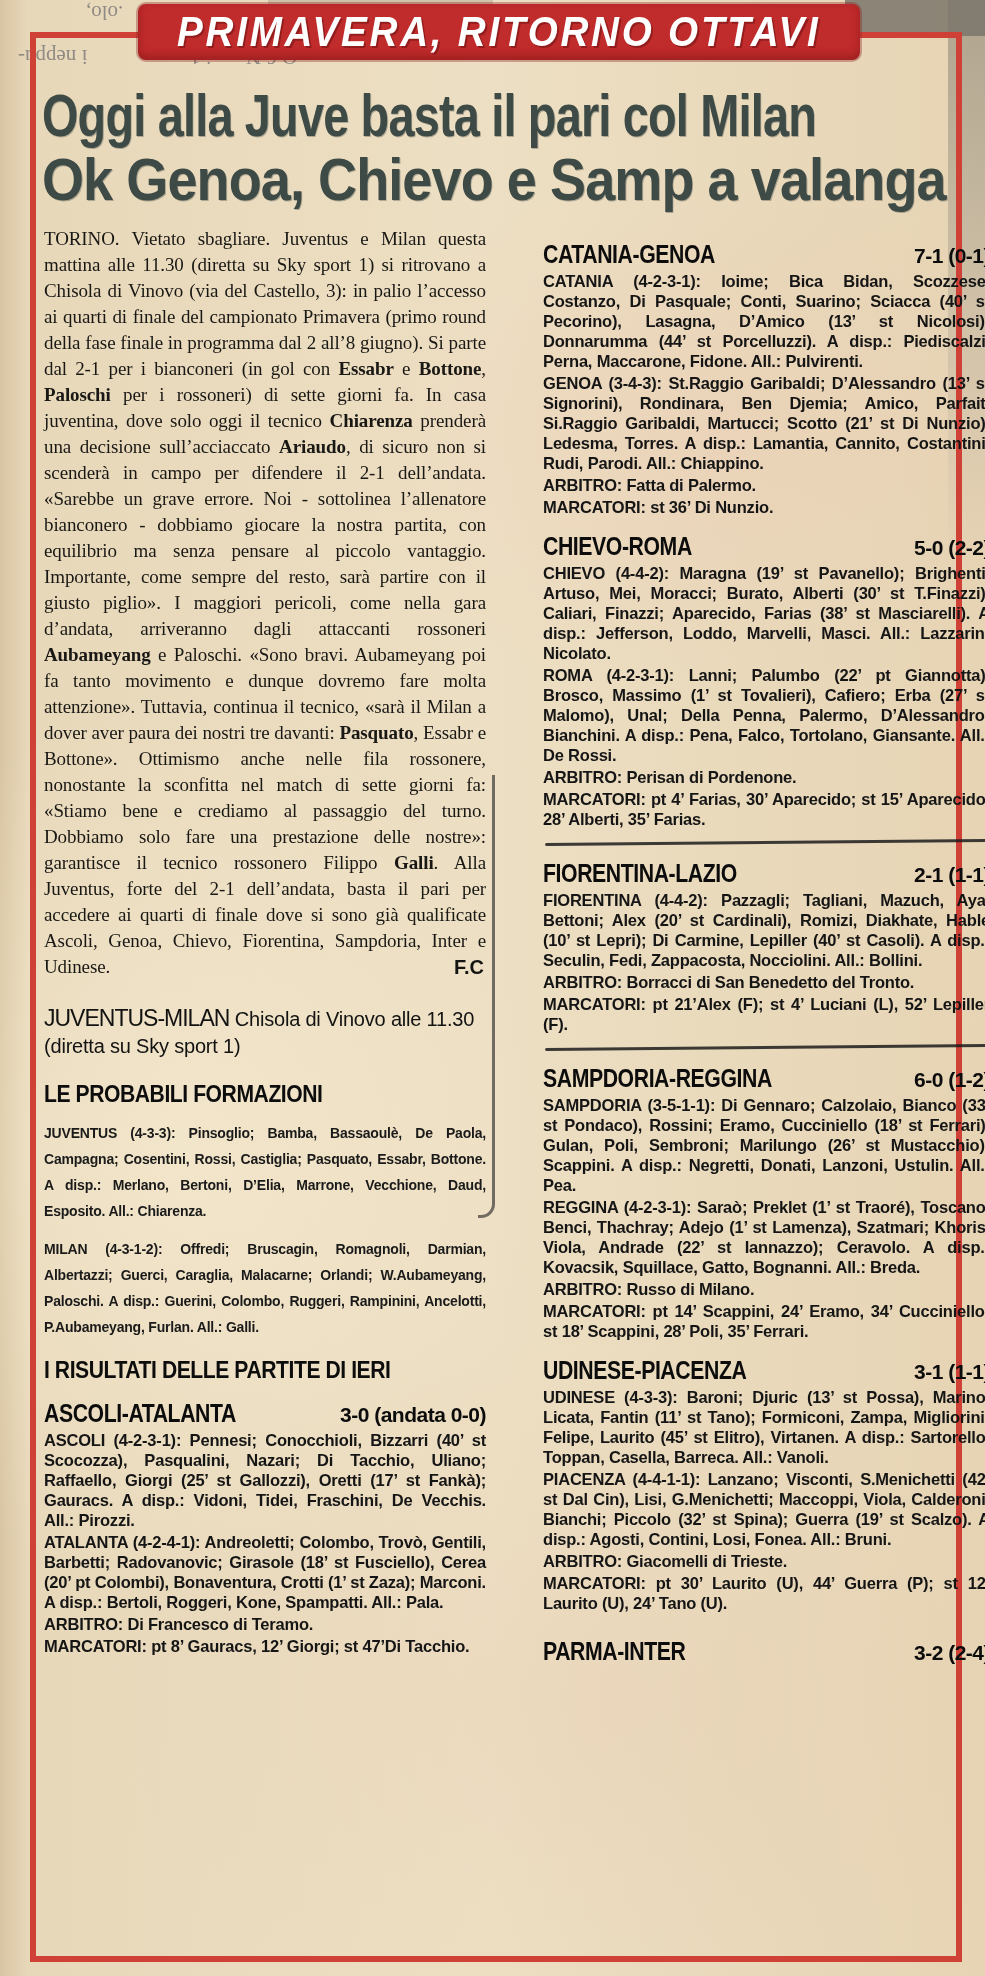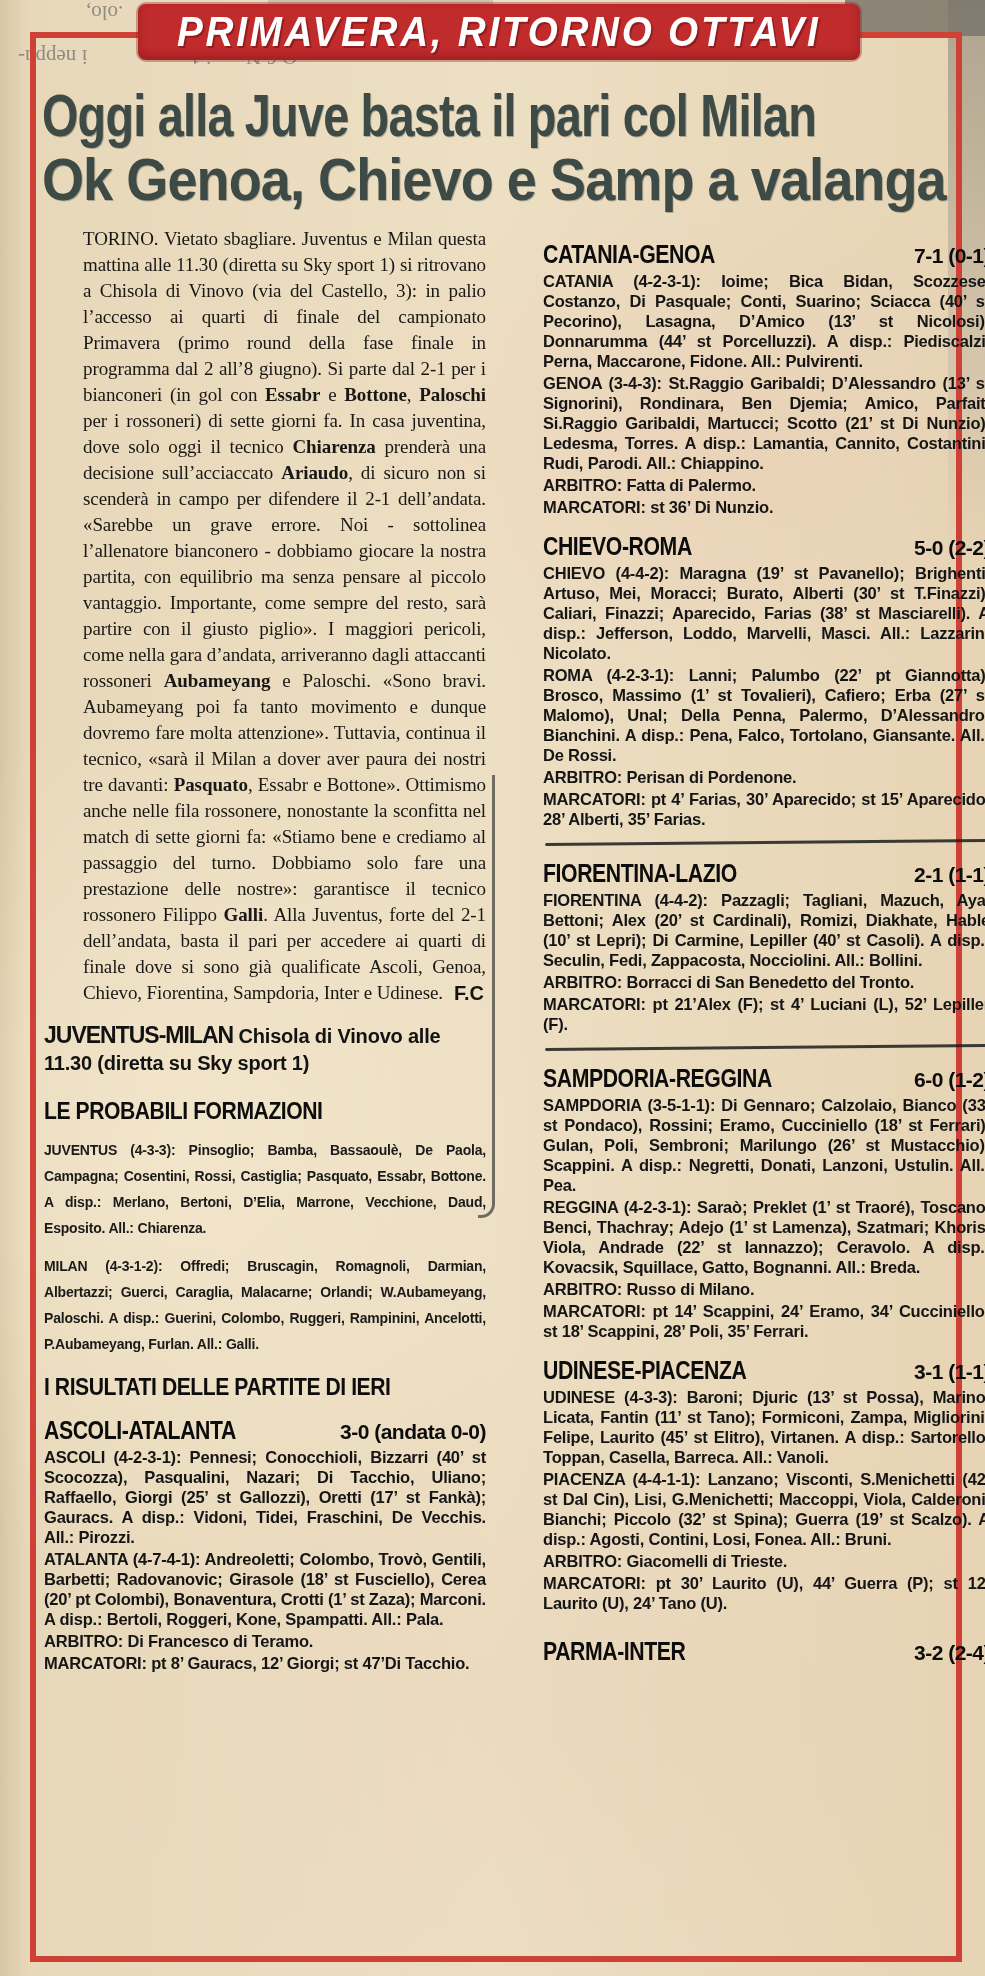--- a/index.html
+++ b/index.html
@@ -36,27 +36,27 @@
   .headline { position:absolute; left:42px; top:84px; width:912px;
               font-family:"Liberation Sans", sans-serif; font-weight:bold; color:#3e4a45; }
   .hl-line { display:block; white-space:nowrap; font-size:60px; line-height:64px; letter-spacing:-1px;
              transform-origin:0 50%; text-shadow:1px 1px 0 rgba(60,70,66,.35); }
   .hl1 { transform:scaleX(.78); }
   .hl2 { transform:scaleX(.90); }
   
   .col-left  { position:absolute; left:44px;  top:226px; width:442px; }
   .col-right { position:absolute; left:501px; top:240px; width:447px;margin-left:42px; }
   
-  .article-wrap { position:relative;margin-left:39px; }
+  .article-wrap { position:relative; }
   .body-text { margin:0; font-size:19px; line-height:26px; text-align:justify; color:#191815; letter-spacing:-0.1px; }
   .body-text b { font-weight:bold; }
   .signature { position:absolute; right:2px; bottom:1px; font-family:"Liberation Sans", sans-serif;
                font-weight:bold; font-size:20px; color:#141414; }
   
-  .next-match { margin-top:16px; font-family:"Liberation Sans", sans-serif; font-weight:bold;
+  .next-match { margin-top:25px; font-family:"Liberation Sans", sans-serif; font-weight:normal;
                 font-size:20px; line-height:27px; color:#121212; letter-spacing:-0.2px; }
   .nm-title { font-size:23px; letter-spacing:-1px; }
   .section-header { margin-top:16px; font-family:"Liberation Sans", sans-serif; font-weight:bold;
                     font-size:24px; color:#0d0d0d; letter-spacing:-0.5px; white-space:nowrap;
                     transform:scaleX(.88); transform-origin:0 50%; }
   .lineup-form { margin:12px 0 0 0; font-family:"Liberation Sans", sans-serif; font-weight:bold;
                  font-size:14px; line-height:26px; text-align:justify; color:#1a1a1a; letter-spacing:-0.2px; }
   
   .match { margin-top:15px; }
   .match-header { display:flex; justify-content:space-between; align-items:baseline;
@@ -110,21 +110,21 @@
     <p class="lineup-form">MILAN (4-3-1-2): Offredi; Bruscagin, Romagnoli, Darmian, Albertazzi; Guerci, Caraglia, Malacarne; Orlandi; W.Aubameyang, Paloschi. A disp.: Guerini, Colombo, Ruggeri, Rampinini, Ancelotti, P.Aubameyang, Furlan. All.: Galli.</p>
 
     <div class="section-header">I RISULTATI DELLE PARTITE DI IERI</div>
 
     <div class="match">
       <div class="match-header">
         <span class="match-title">ASCOLI-ATALANTA</span>
         <span class="match-result">3-0 (andata 0-0)</span>
       </div>
       <p class="match-line">ASCOLI (4-2-3-1): Pennesi; Conocchioli, Bizzarri (40’ st Scocozza), Pasqualini, Nazari; Di Tacchio, Uliano; Raffaello, Giorgi (25’ st Gallozzi), Oretti (17’ st Fankà); Gauracs. A disp.: Vidoni, Tidei, Fraschini, De Vecchis. All.: Pirozzi.</p>
-      <p class="match-line">ATALANTA (4-7-4-1): Andreoletti; Colombo, Trovò, Gentili, Barbetti; Radovanovic; Girasole (18’ st Fusciello), Cerea (20’ pt Colombi), Bonaventura, Crotti (1’ st Zaza); Marconi. A disp.: Bertoli, Roggeri, Kone, Spampatti. All.: Pala.</p>
+      <p class="match-line">ATALANTA (4-2-4-1): Andreoletti; Colombo, Trovò, Gentili, Barbetti; Radovanovic; Girasole (18’ st Fusciello), Cerea (20’ pt Colombi), Bonaventura, Crotti (1’ st Zaza); Marconi. A disp.: Bertoli, Roggeri, Kone, Spampatti. All.: Pala.</p>
       <p class="match-line">ARBITRO: Di Francesco di Teramo.</p>
       <p class="match-line">MARCATORI: pt 8’ Gauracs, 12’ Giorgi; st 47’Di Tacchio.</p>
     </div>
   </div>
 
   <div class="col-right">
 
     <div class="match" style="margin-top:0;">
       <div class="match-header">
         <span class="match-title">CATANIA-GENOA</span>

